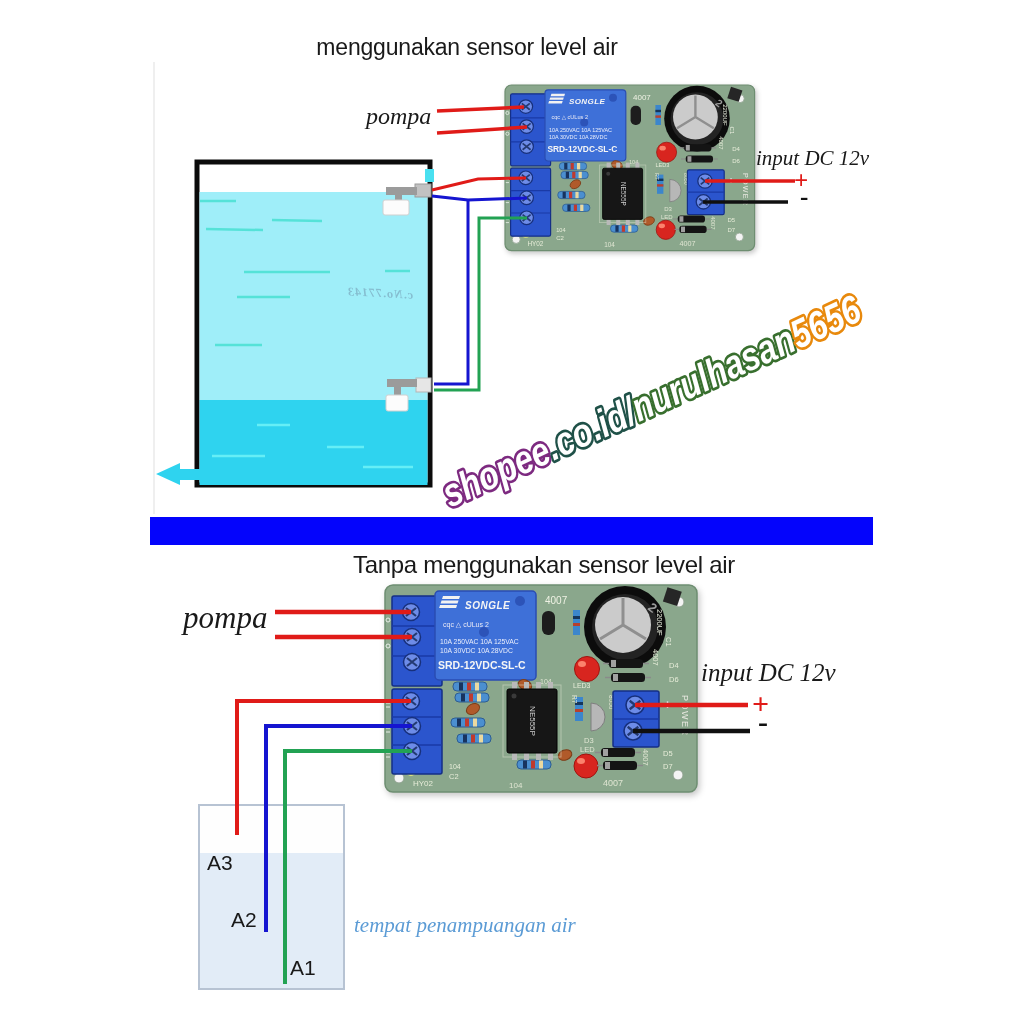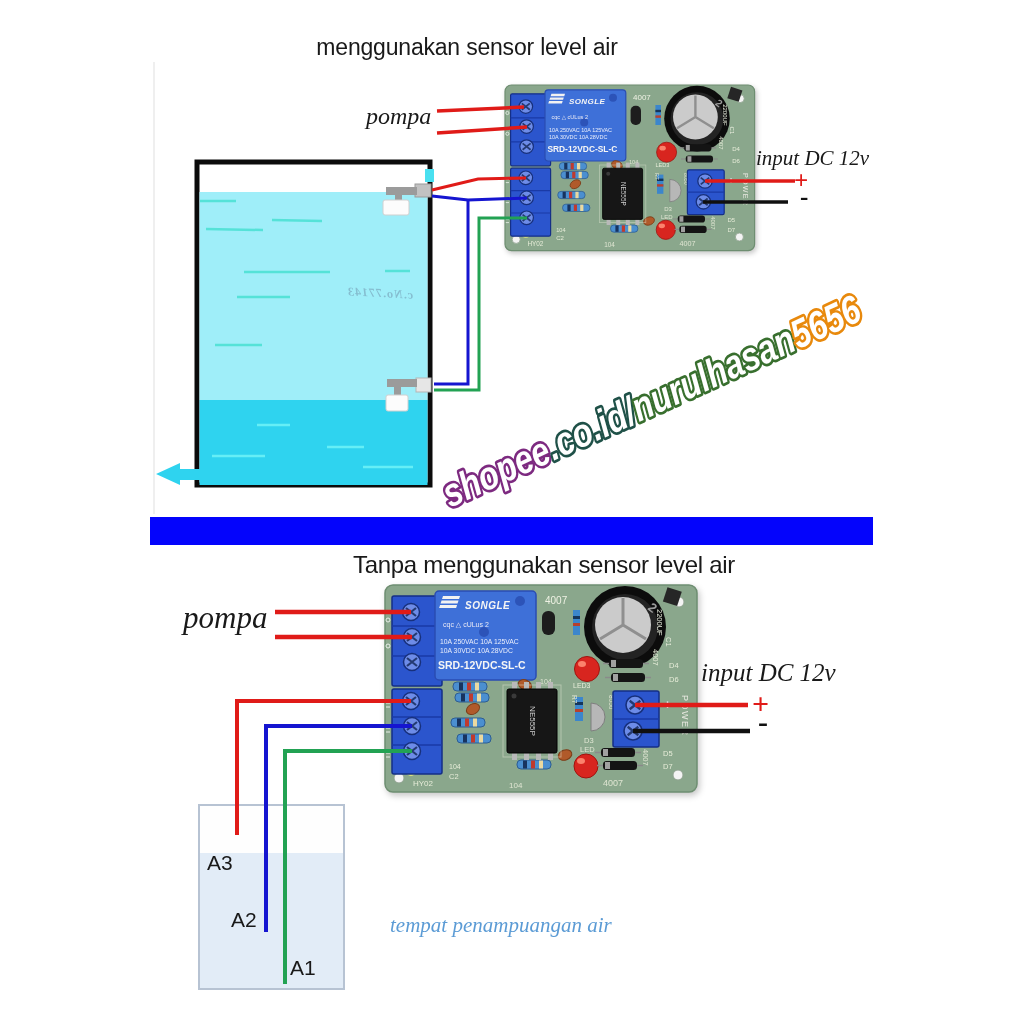--- a/index.html
+++ b/index.html
@@ -17,21 +17,21 @@
   .pompa2{left:183px;top:600px;font-size:31px;}
   .input1{left:756px;top:146px;font-size:21px;}
   .input2{left:701px;top:659px;font-size:25px;}
   .plus1{left:794px;top:167px;font-size:25px;color:#e01b18;}
   .minus1{left:800px;top:183px;font-size:25px;color:#111;}
   .plus2{left:752px;top:687px;font-size:30px;color:#e01b18;}
   .minus2{left:758px;top:705px;font-size:30px;color:#111;}
   .a3{left:207px;top:816px;font-size:21px;margin-top:35px;}
   .a2{left:231px;top:908px;font-size:21px;}
   .a1{left:290px;top:956px;font-size:21px;}
-  .tempat{left:354px;top:913px;font-size:21px;color:#5b9bd5;margin-left:36px;}
+  .tempat{left:354px;top:913px;font-size:21px;color:#5b9bd5;}
   .tankwm{left:347px;top:286px;font-size:12px;color:rgba(96,118,148,.40);
           transform:scaleX(-1) rotate(-3deg);font-family:"Liberation Serif",serif;
           font-weight:bold;font-style:italic;letter-spacing:1px;}
   .edgeline{position:absolute;left:153px;top:62px;width:2px;height:452px;background:#efefef;}
   .board-use{filter:drop-shadow(2px 3px 3px rgba(0,0,0,.22));}
 </style>
 </head>
 <body>
 <div id="canvas">
 

